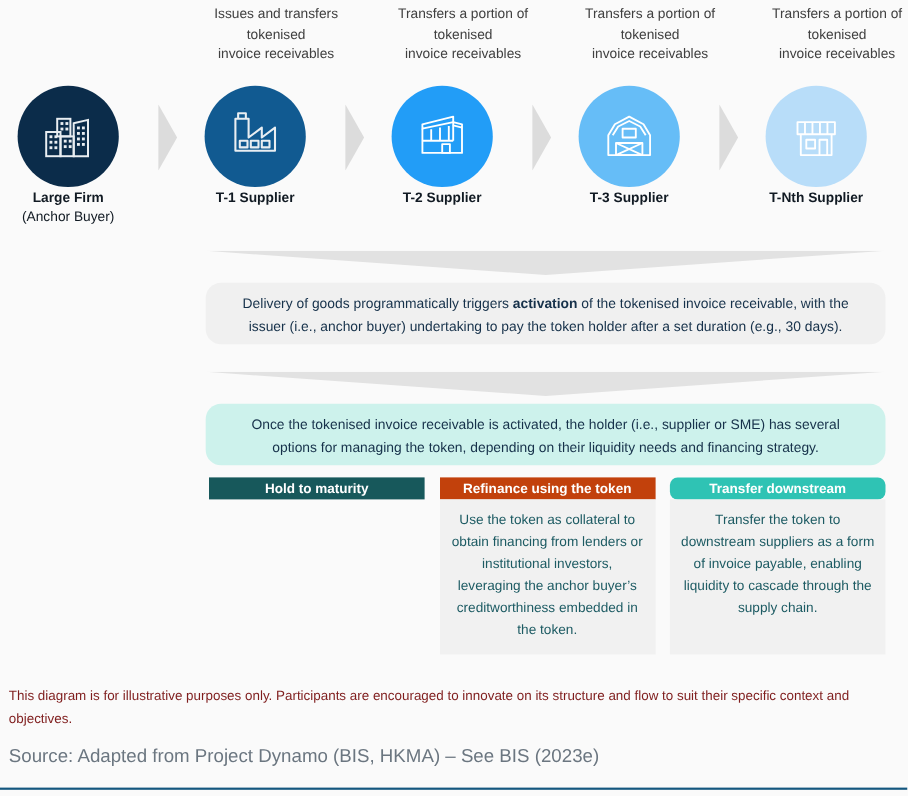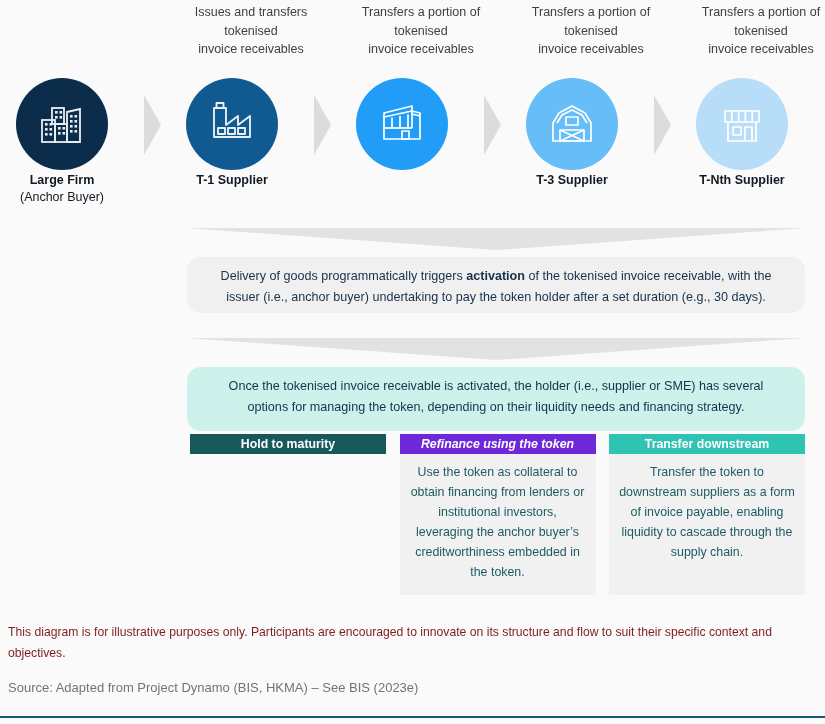--- a/index.html
+++ b/index.html
@@ -101,21 +101,21 @@
   }
   #callout-activation {
     top: 257px;
     height: 56px;
     background: #f0f0f0;
     padding: 9px 22px 0 22px;
     text-align: center;
   }
   #callout-options {
     top: 367px;
-    height: 64px;
+    height: 56px;
     background: #cdf2ec;
     padding: 9px 22px 0 22px;
   }
   .bold-inline { font-weight: bold; }
 
   
   #option-cards {
     position: absolute;
     top: 434px;
     left: 190px;
@@ -157,21 +157,21 @@
     width: 790px;
     font-size: 12.2px;
     line-height: 21px;
     color: #7f1d1d;
   }
   #footer-source {
     position: absolute;
     left: 8px;
     top: 679px;
     width: 790px;
-    font-size: 13px;
+    font-size: 17px;
     line-height: 18px;
     color: #6b7680;
   }
   #bottom-rule {
     position: absolute;
     left: 0;
     top: 716px;
     width: 825px;
     height: 2px;
     background: #14577f;
@@ -271,20 +271,23 @@
           <path d="M37 14 L45 16 L45 19 L37 17 Z"></path>
           <path d="M9 31 L37 31"></path>
           <path d="M17 20.5 L17 31"></path>
           <path d="M25 19 L25 31"></path>
           <path d="M33 17.5 L33 31"></path>
           <path d="M37 17 L37 31"></path>
           <rect x="27" y="34" width="7" height="8"></rect>
         </g>
       </svg>
     </div>
+    <div class="node-label">
+      <span>T-2 Supplier</span>
+    </div>
   </div>
 
   <div class="chevron-right" style="left:477px;">
     <svg width="30" height="60" viewBox="0 0 30 60">
         <path d="M7 0 L7 60 L24 30 Z" fill="#dcdcdc"></path>
       </svg>
   </div>
 
   <div class="chain-node" style="left:506px;">
     <div class="node-caption">
@@ -358,26 +361,26 @@
   <span>Once the tokenised invoice receivable is activated, the holder (i.e., supplier or SME) has several options for managing the token, depending on their liquidity needs and financing strategy.</span>
 </div>
 
 <div id="option-cards">
 
   <div class="option-card">
     <div class="option-head" style="background:#17585b;">Hold to maturity</div>
   </div>
 
   <div class="option-card">
-    <div class="option-head" style="background:#6d28d9;font-style:italic;">Refinance using the token</div>
+    <div class="option-head" style="background:#c2410c;">Refinance using the token</div>
     <div class="option-body">Use the token as collateral to obtain financing from lenders or institutional investors, leveraging the anchor buyer’s creditworthiness embedded in the token.</div>
   </div>
 
   <div class="option-card">
-    <div class="option-head" style="background:#2fc3b4;">Transfer downstream</div>
+    <div class="option-head" style="background:#2fc3b4;border-radius:7px;">Transfer downstream</div>
     <div class="option-body">Transfer the token to downstream suppliers as a form of invoice payable, enabling liquidity to cascade through the supply chain.</div>
   </div>
 
 </div>
 
 <div id="footer-note">This diagram is for illustrative purposes only. Participants are encouraged to innovate on its structure and flow to suit their specific context and objectives.</div>
 <div id="footer-source">Source: Adapted from Project Dynamo (BIS, HKMA) – See BIS (2023e)</div>
 <div id="bottom-rule"></div>
 
 </body></html>

